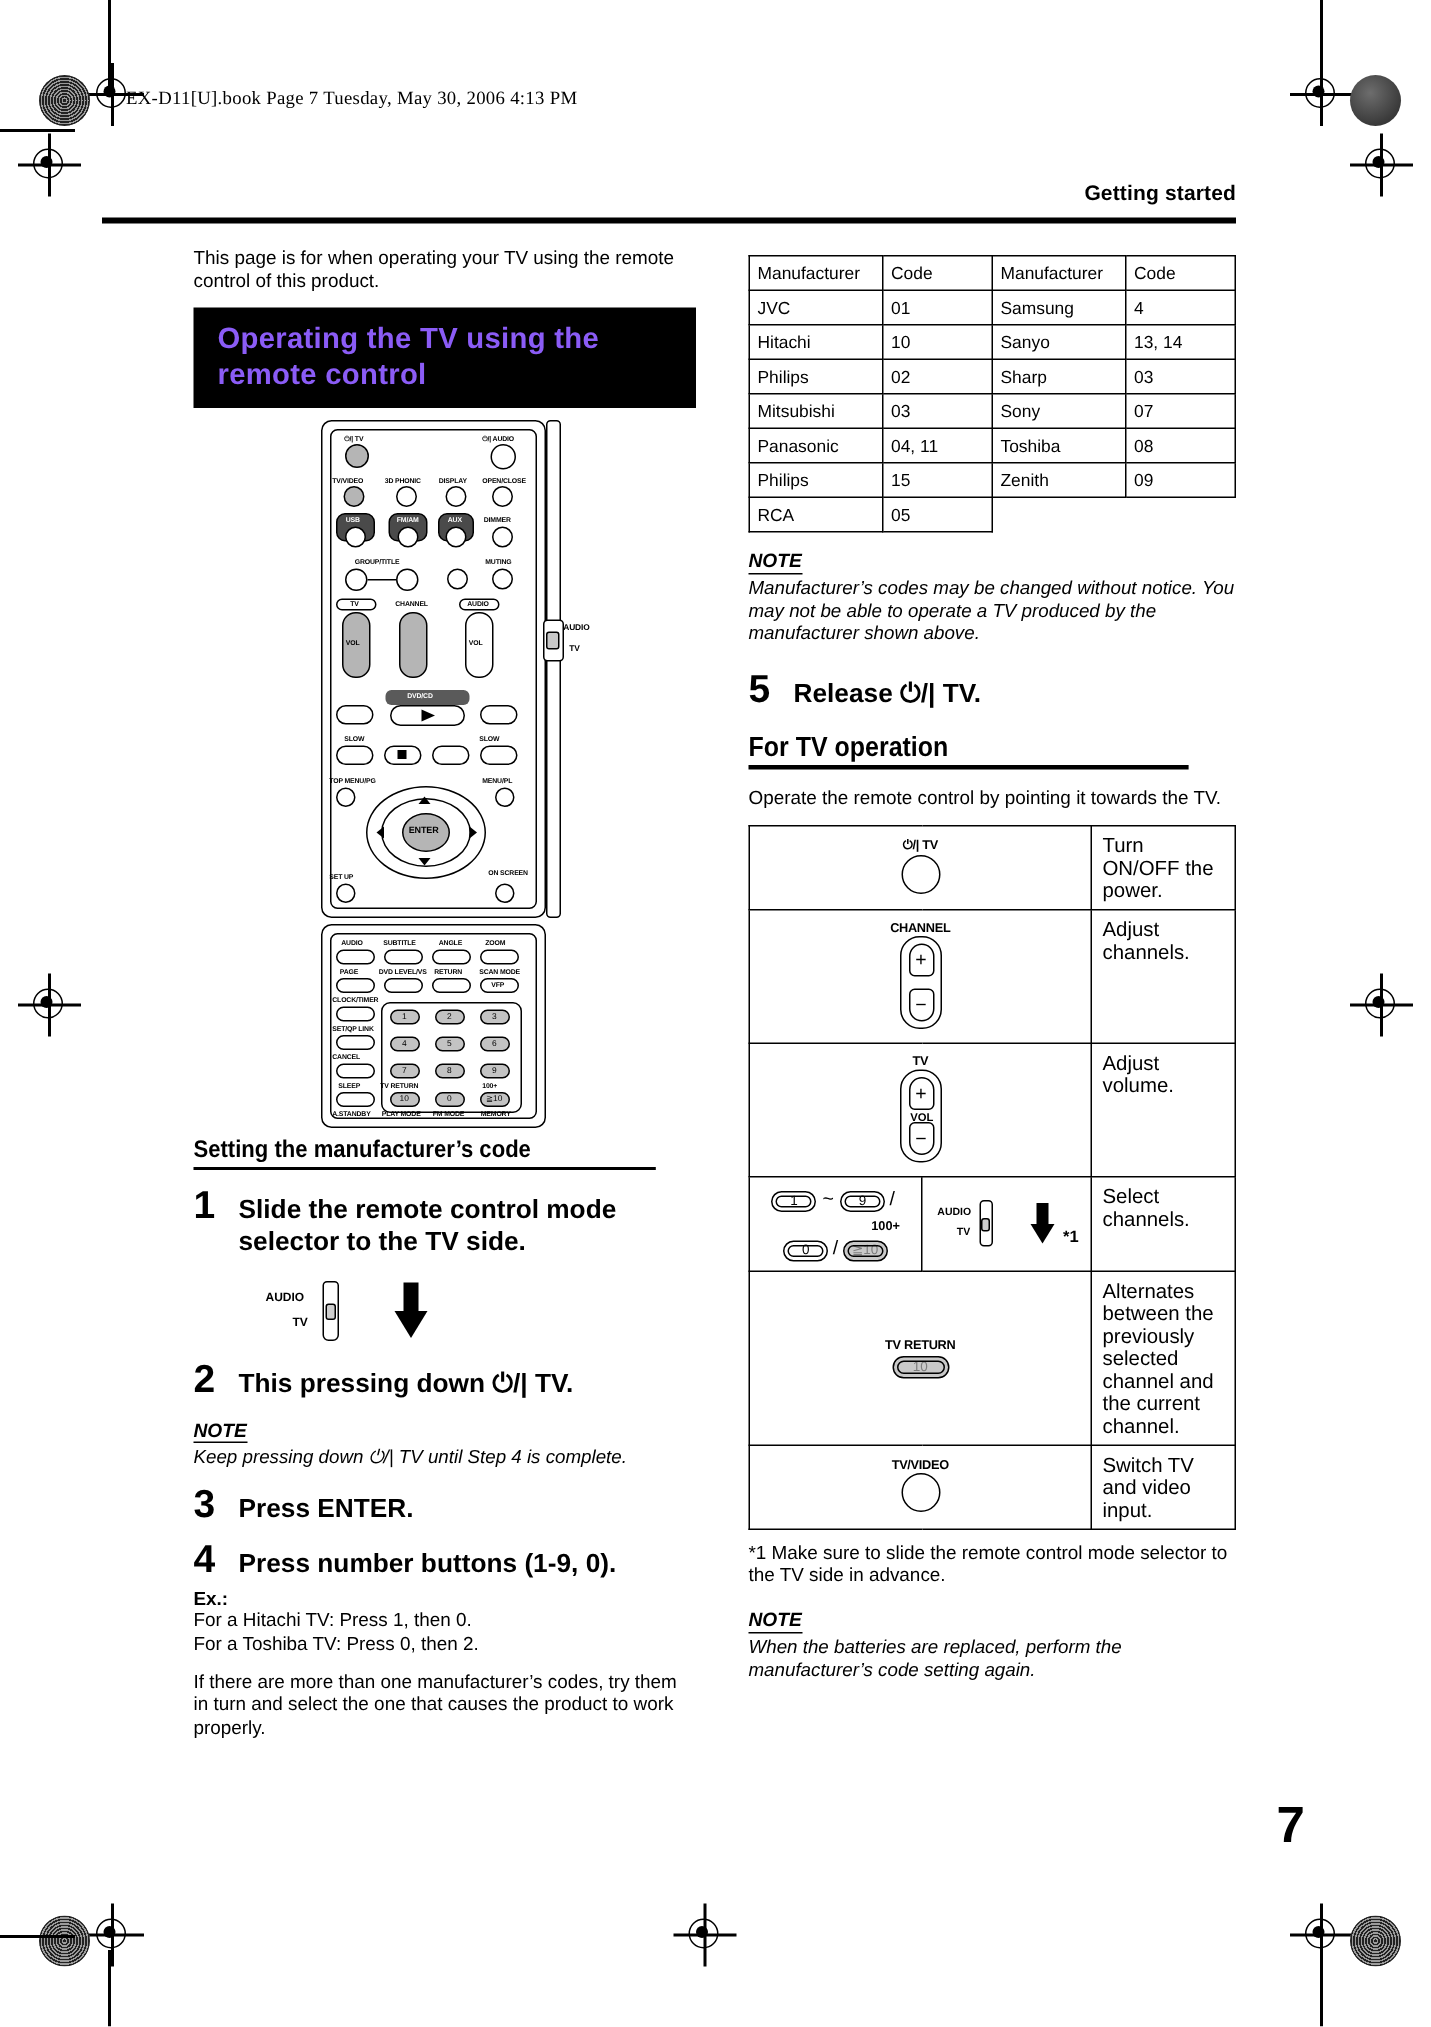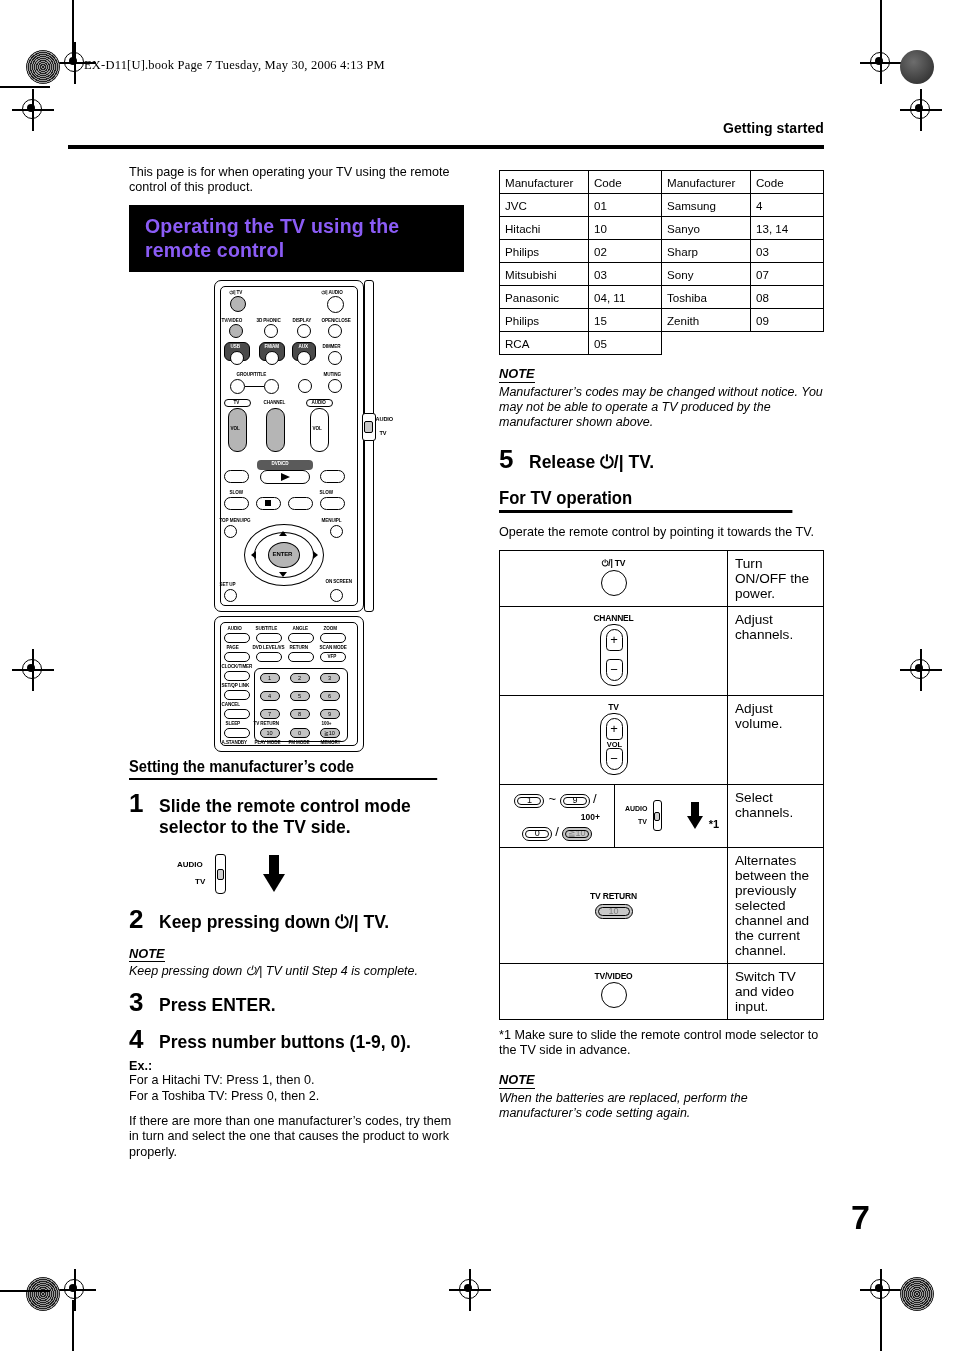--- a/index.html
+++ b/index.html
@@ -344,21 +344,21 @@
       <span class="track"></span>
       <span class="knob"></span>
     </span>
     <span class="dnarrow">
       <span class="sh"></span><span class="hd"></span>
     </span>
   </div>
 
   <div class="step">
     <div class="n">2</div>
-    <div class="t">Keep pressing down ⏻/| TV.</div>
+    <div class="t">This pressing down ⏻/| TV.</div>
   </div>
 
   <div class="note-h">NOTE</div>
   <div class="note-b">Keep pressing down ⏻/| TV until Step 4 is complete.</div>
 
   <div class="step">
     <div class="n">3</div>
     <div class="t">Press ENTER.</div>
   </div>
 

